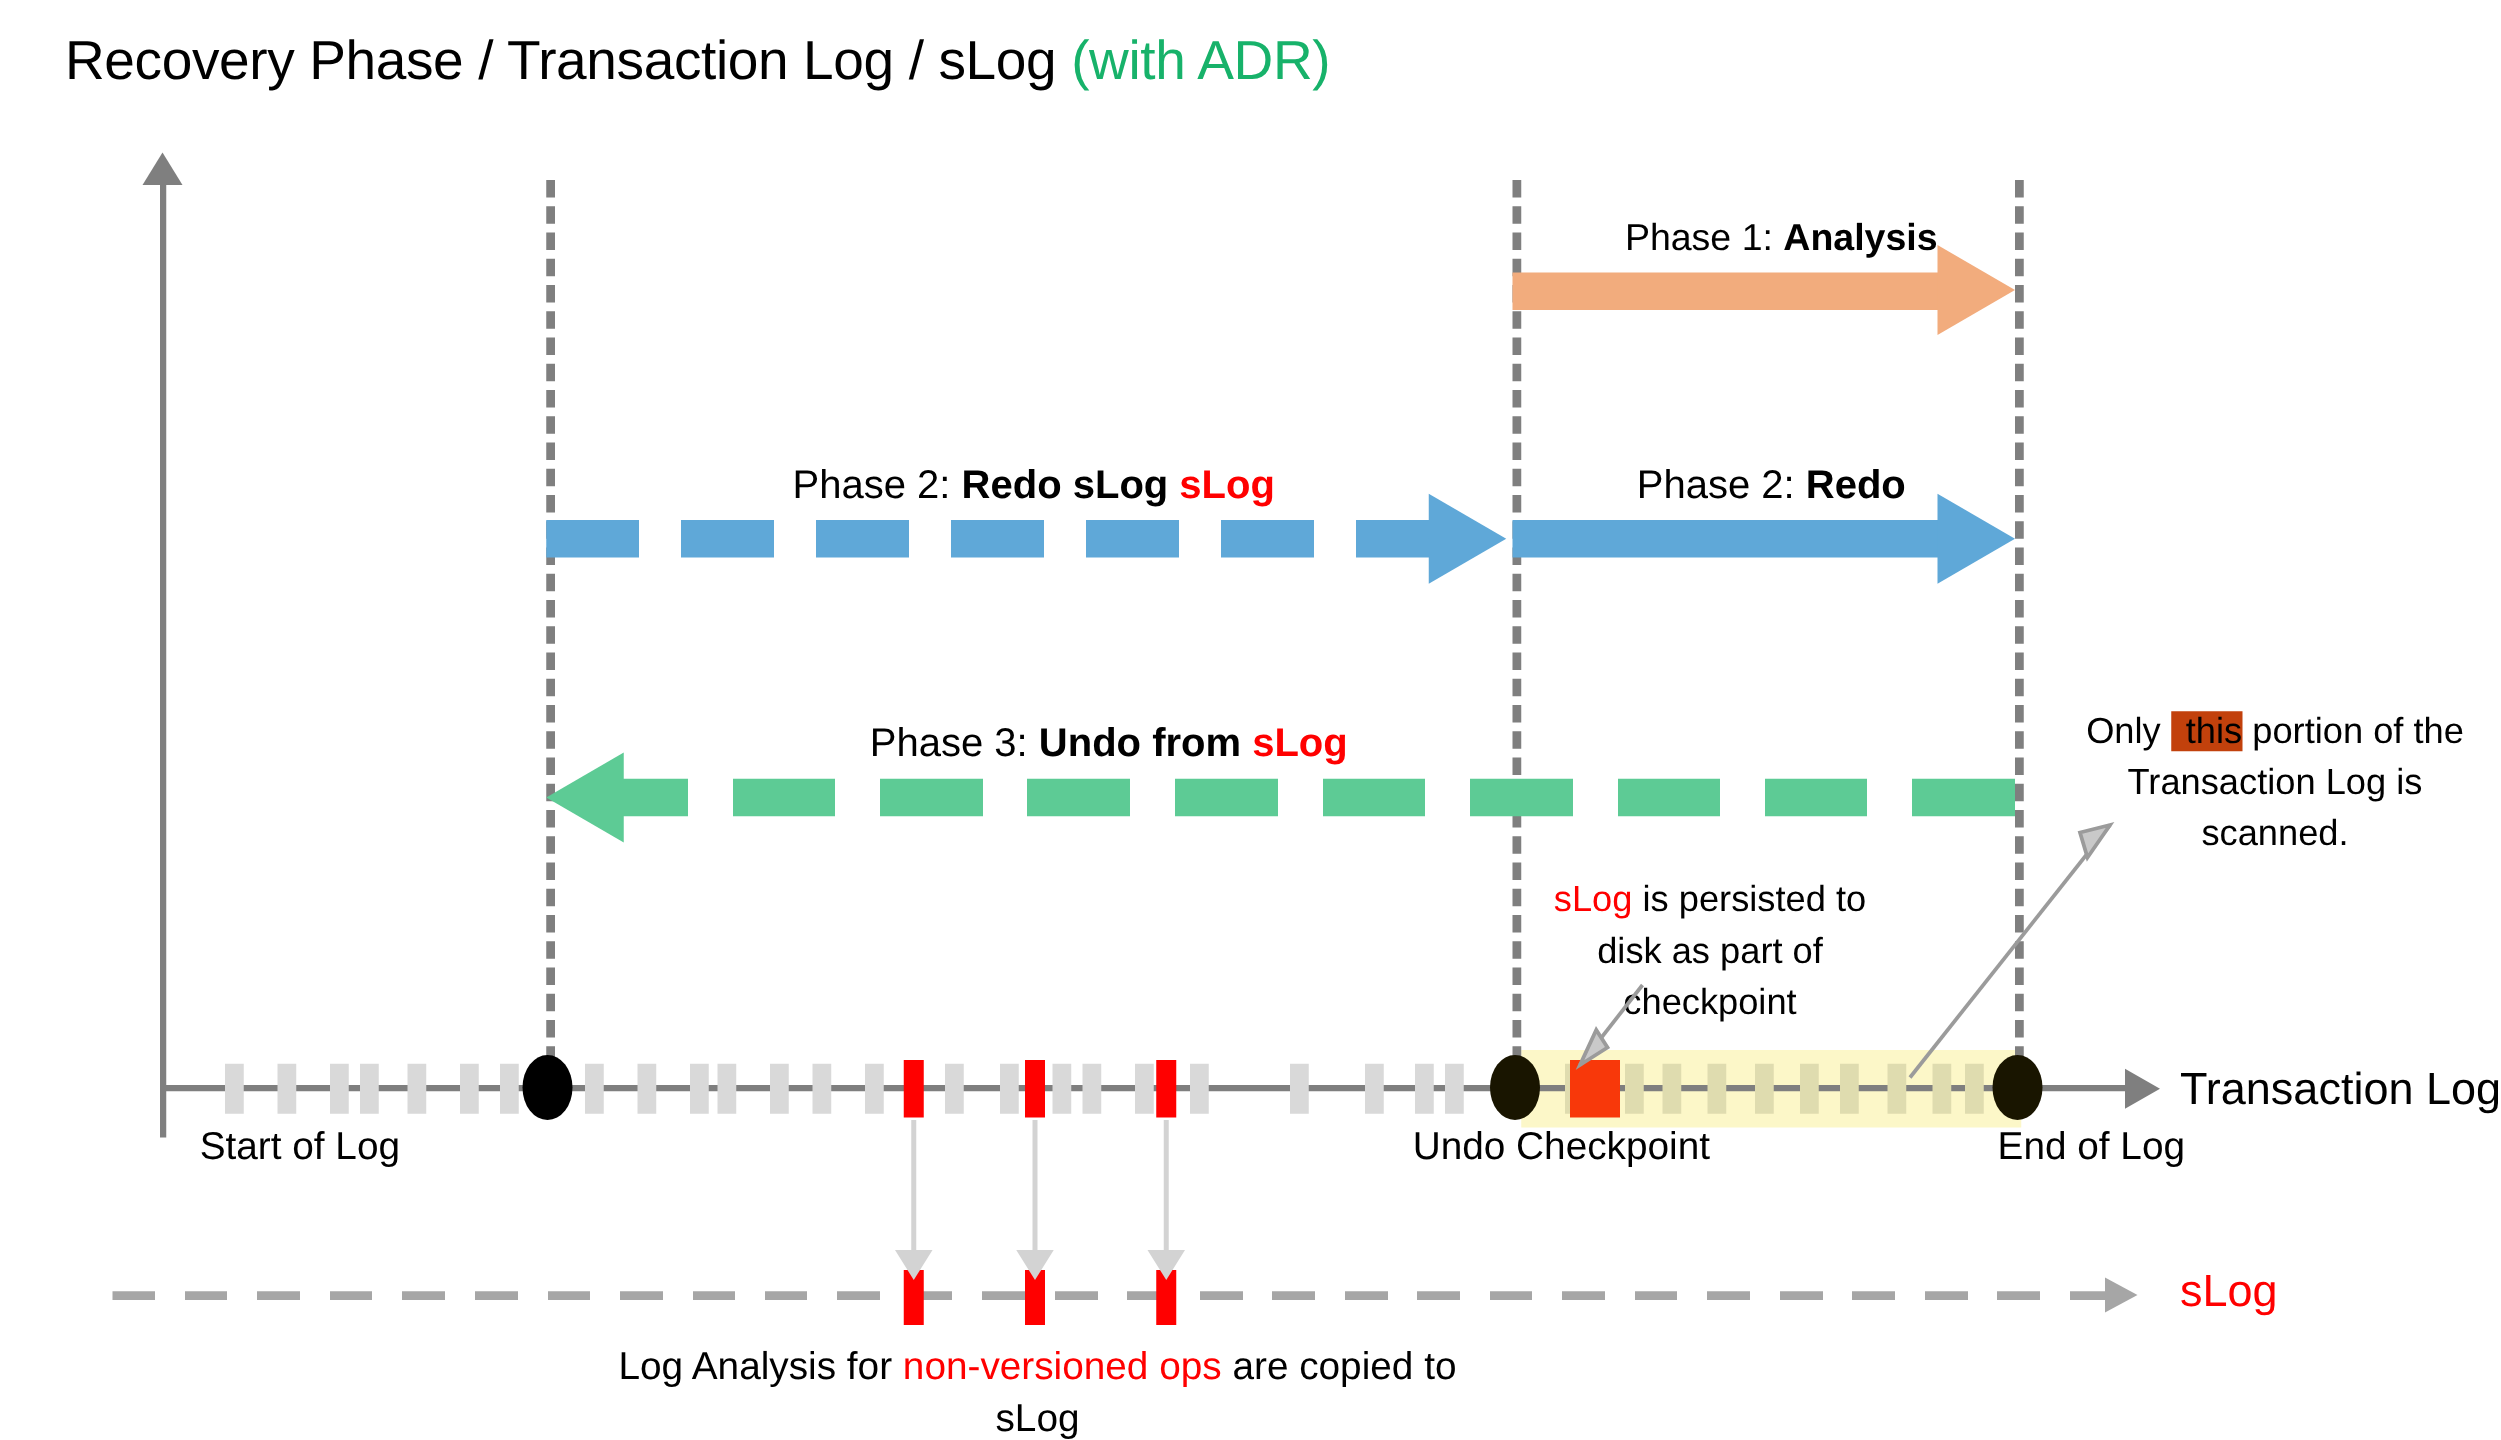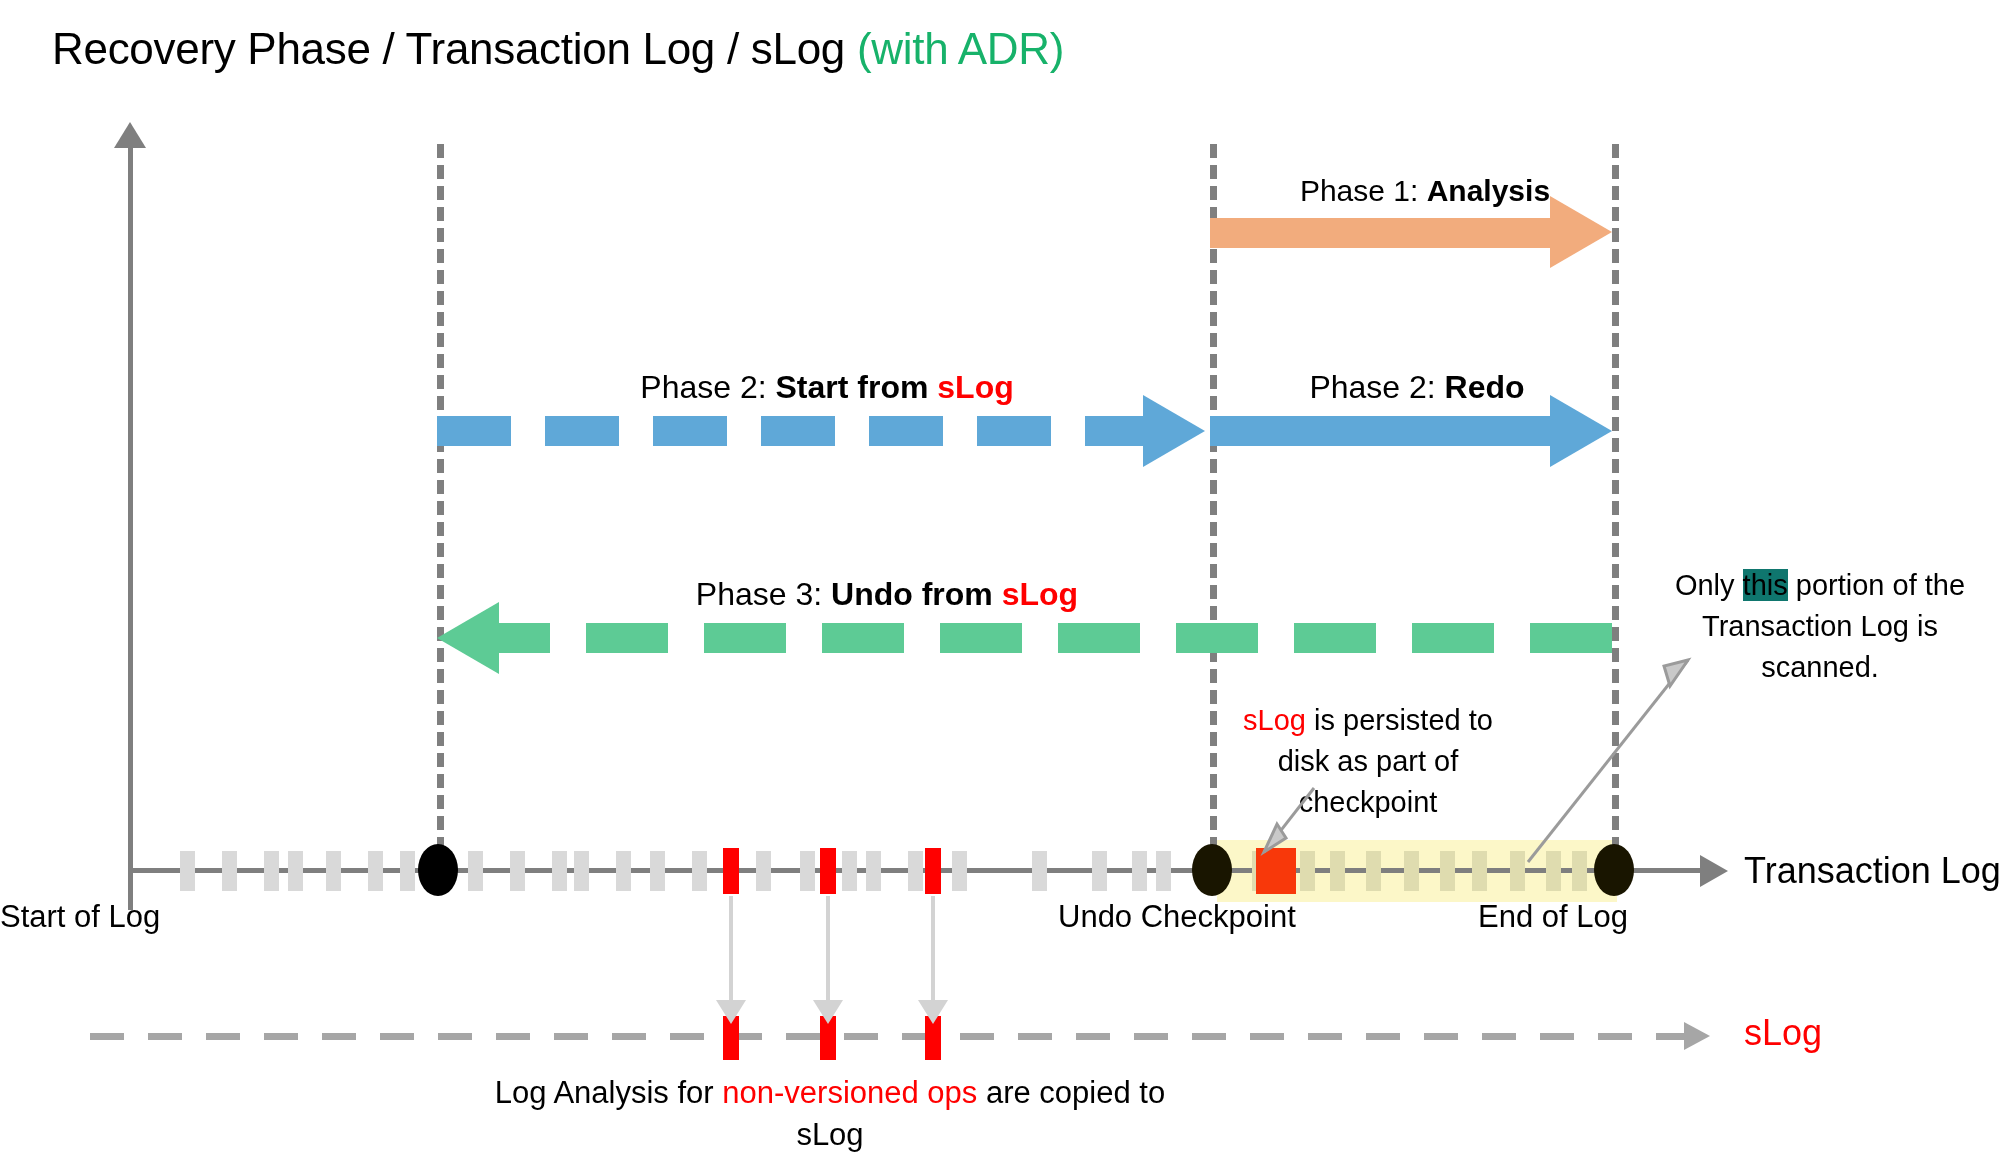--- a/index.html
+++ b/index.html
@@ -70,21 +70,21 @@
   
   .tick{position:absolute;top:851px;width:15px;height:40px;background:#D9D9D9;}
   .tick.red{background:#FF0000;width:16px;height:46px;top:848px;}
   .tick.dim{background:#DFDCAF;}
   .ckpt-rec{position:absolute;left:1256px;top:848px;width:40px;height:46px;background:#F8380A;}
 
   .dot{position:absolute;width:40px;height:52px;border-radius:50%;background:#000;top:844px;}
   .dot.tinted{background:#191500;}
 
   
-  .lbl{position:absolute;font-size:31px;text-align:left;line-height:38px;}
+  .lbl{position:absolute;font-size:31px;text-align:right;line-height:38px;}
   #lbl-start{left:0px;top:898px;width:320px;}
   #lbl-oldest{left:246px;top:898px;width:380px;}
   #lbl-ckpt{left:1058px;top:898px;width:310px;}
   #lbl-ckpt .sub{font-size:25px;font-style:italic;line-height:32px;display:block;}
   #lbl-eol{left:1478px;top:898px;width:270px;}
 
   #lbl-txlog{left:1744px;top:850px;font-size:36px;white-space:nowrap;}
   #lbl-slog{left:1744px;top:1012px;font-size:36px;color:#FF0000;white-space:nowrap;}
 
   
@@ -98,21 +98,21 @@
   
   .drop{position:absolute;width:4px;background:#D3D3D3;top:896px;height:110px;}
   .drophead{position:absolute;top:1000px;width:0;height:0;
       border-left:15px solid transparent;border-right:15px solid transparent;
       border-top:24px solid #D3D3D3;}
 
   
   #ann-ckpt{left:1222px;top:700px;width:292px;text-align:center;font-size:29px;line-height:41px;}
   #ann-ckpt .red{color:#FF0000;}
   #ann-scan{left:1640px;top:565px;width:360px;text-align:center;font-size:29px;line-height:41px;}
-  #ann-scan .hl{background:#0f766e;}
+  #ann-scan .hl{background:#c2410c;padding-left:12px;}
 
   #cap-slog{left:480px;top:1072px;width:700px;text-align:center;font-size:31px;line-height:42px;}
   #cap-slog .red{color:#FF0000;}
 
   .leader{position:absolute;overflow:visible;}
 </style>
 </head>
 <body>
 
 <div class="abs" id="title"><span>Recovery Phase / Transaction Log / sLog </span><span class="adr">(with ADR)</span></div>
@@ -128,21 +128,21 @@
 <div class="abs vguide" id="g-oldest"></div>
 <div class="abs vguide" id="g-ckpt"></div>
 <div class="abs vguide" id="g-eol"></div>
 
 <div class="abs lbl" id="p1-label"><span>Phase 1: </span><b>Analysis</b></div>
 <div class="abs" id="p1-wrap">
   <div class="abs" id="p1-shaft"></div>
   <div class="abs" id="p1-head"></div>
 </div>
 
-<div class="abs lbl" id="p2a-label"><span>Phase 2: </span><b>Start from </b><b style="color:#FF0000">sLog</b></div>
+<div class="abs lbl" id="p2a-label"><span>Phase 2: </span><b>Redo sLog </b><b style="color:#FF0000">sLog</b></div>
 <div class="abs" id="p2a-wrap">
   <div class="abs" id="p2a-shaft"></div>
   <div class="abs" id="p2a-head"></div>
 </div>
 
 <div class="abs lbl" id="p2b-label"><span>Phase 2: </span><b>Redo</b></div>
 <div class="abs" id="p2b-wrap">
   <div class="abs" id="p2b-shaft"></div>
   <div class="abs" id="p2b-head"></div>
 </div>

